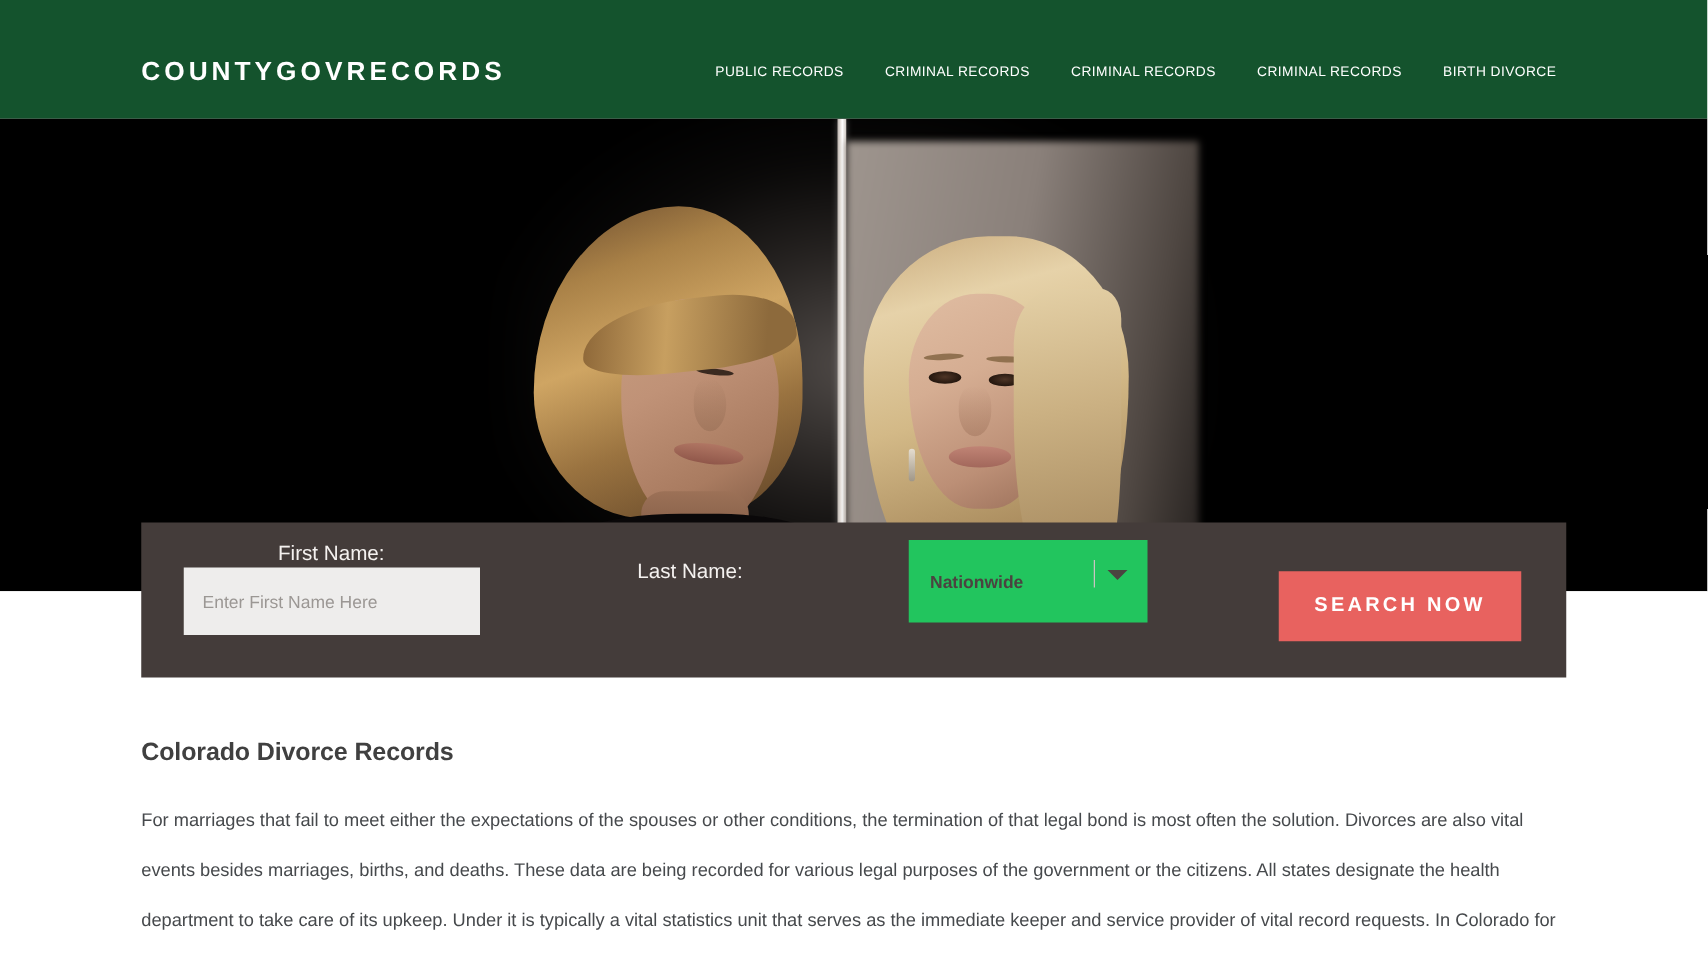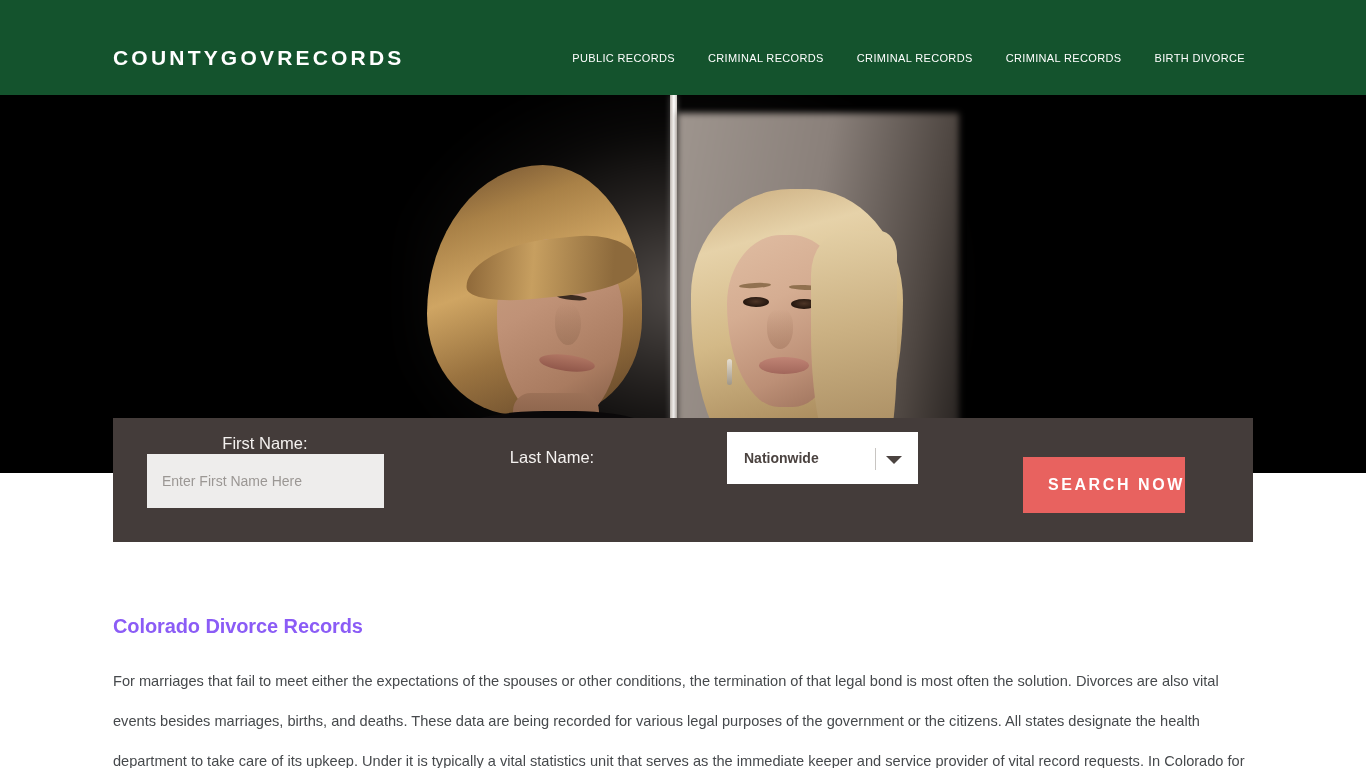--- a/index.html
+++ b/index.html
@@ -321,22 +321,22 @@
   .fg-first { left: 18px; top: 14px; width: 268px; }
   .fg-first .text-input { margin-left: 16px; }
   .fg-last  { left: 305px; top: 28px; width: 268px; }
   .fg-last .text-input { margin-left: 16px; }
   .fg-state { left: 592px; top: 14px; width: 268px; }
 
   .select-wrap {
     position: relative;
     margin-left: 22px;
     width: 191px;
-    height: 52px;
-    background: #ffffff;
+    height: 66px;
+    background: #22c55e;
     display: flex;
     align-items: center;
     cursor: pointer;
   }
   .select-value {
     padding-left: 17px;
     font-size: 14px;
     font-weight: 700;
     color: #4b4340;
     line-height: 18px;
@@ -355,48 +355,46 @@
     top: 24px;
     width: 0; height: 0;
     border-left: 8px solid transparent;
     border-right: 8px solid transparent;
     border-top: 8px solid #4b4340;
   }
   .search-btn {
     position: absolute;
     left: 910px;
     top: 39px;
-    width: 162px;
+    width: 194px;
     height: 56px;
     background: #e8625f;
     border: none;
     color: #ffffff;
     font-family: "Liberation Sans", sans-serif;
     font-size: 16px;
     font-weight: 700;
     letter-spacing: 2.6px;
     cursor: pointer;
-    text-align: right;
   }
 
   
   .content {
     position: absolute;
     left: 113px;
     top: 588px;
     width: 1142px;
   }
   .content h1 {
     font-size: 20px;
     font-weight: 700;
-    color: #8b5cf6;
+    color: #404040;
     line-height: 28px;
     letter-spacing: -0.1px;
     margin-bottom: 21px;
-    margin-top: 24px;
   }
   .content p {
     font-size: 14.6px;
     color: #46494c;
     line-height: 40px;
     text-align: left;
   }
 </style>
 </head>
 <body>

